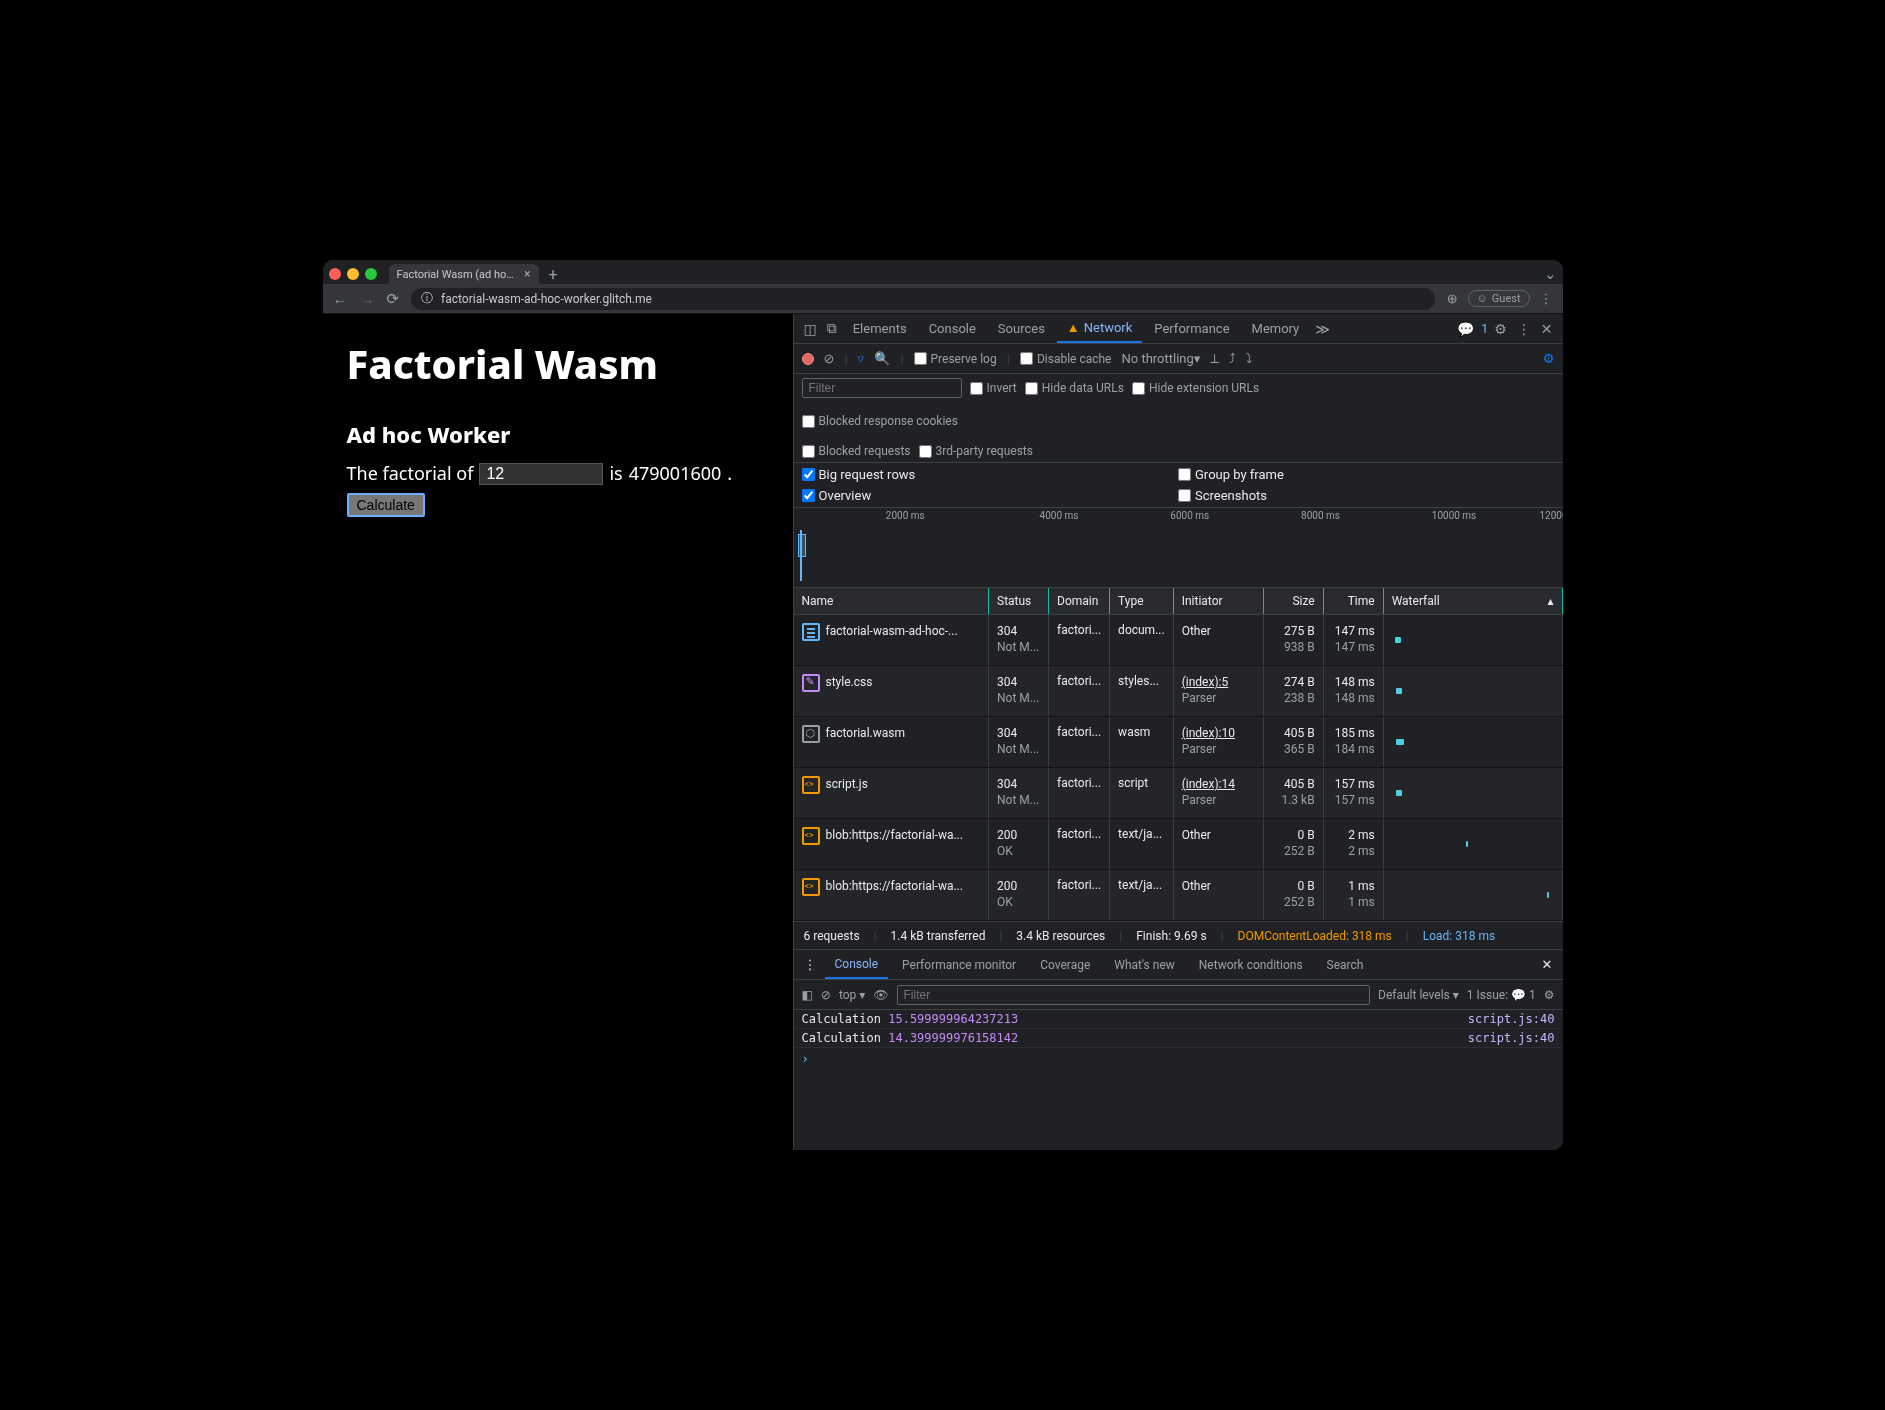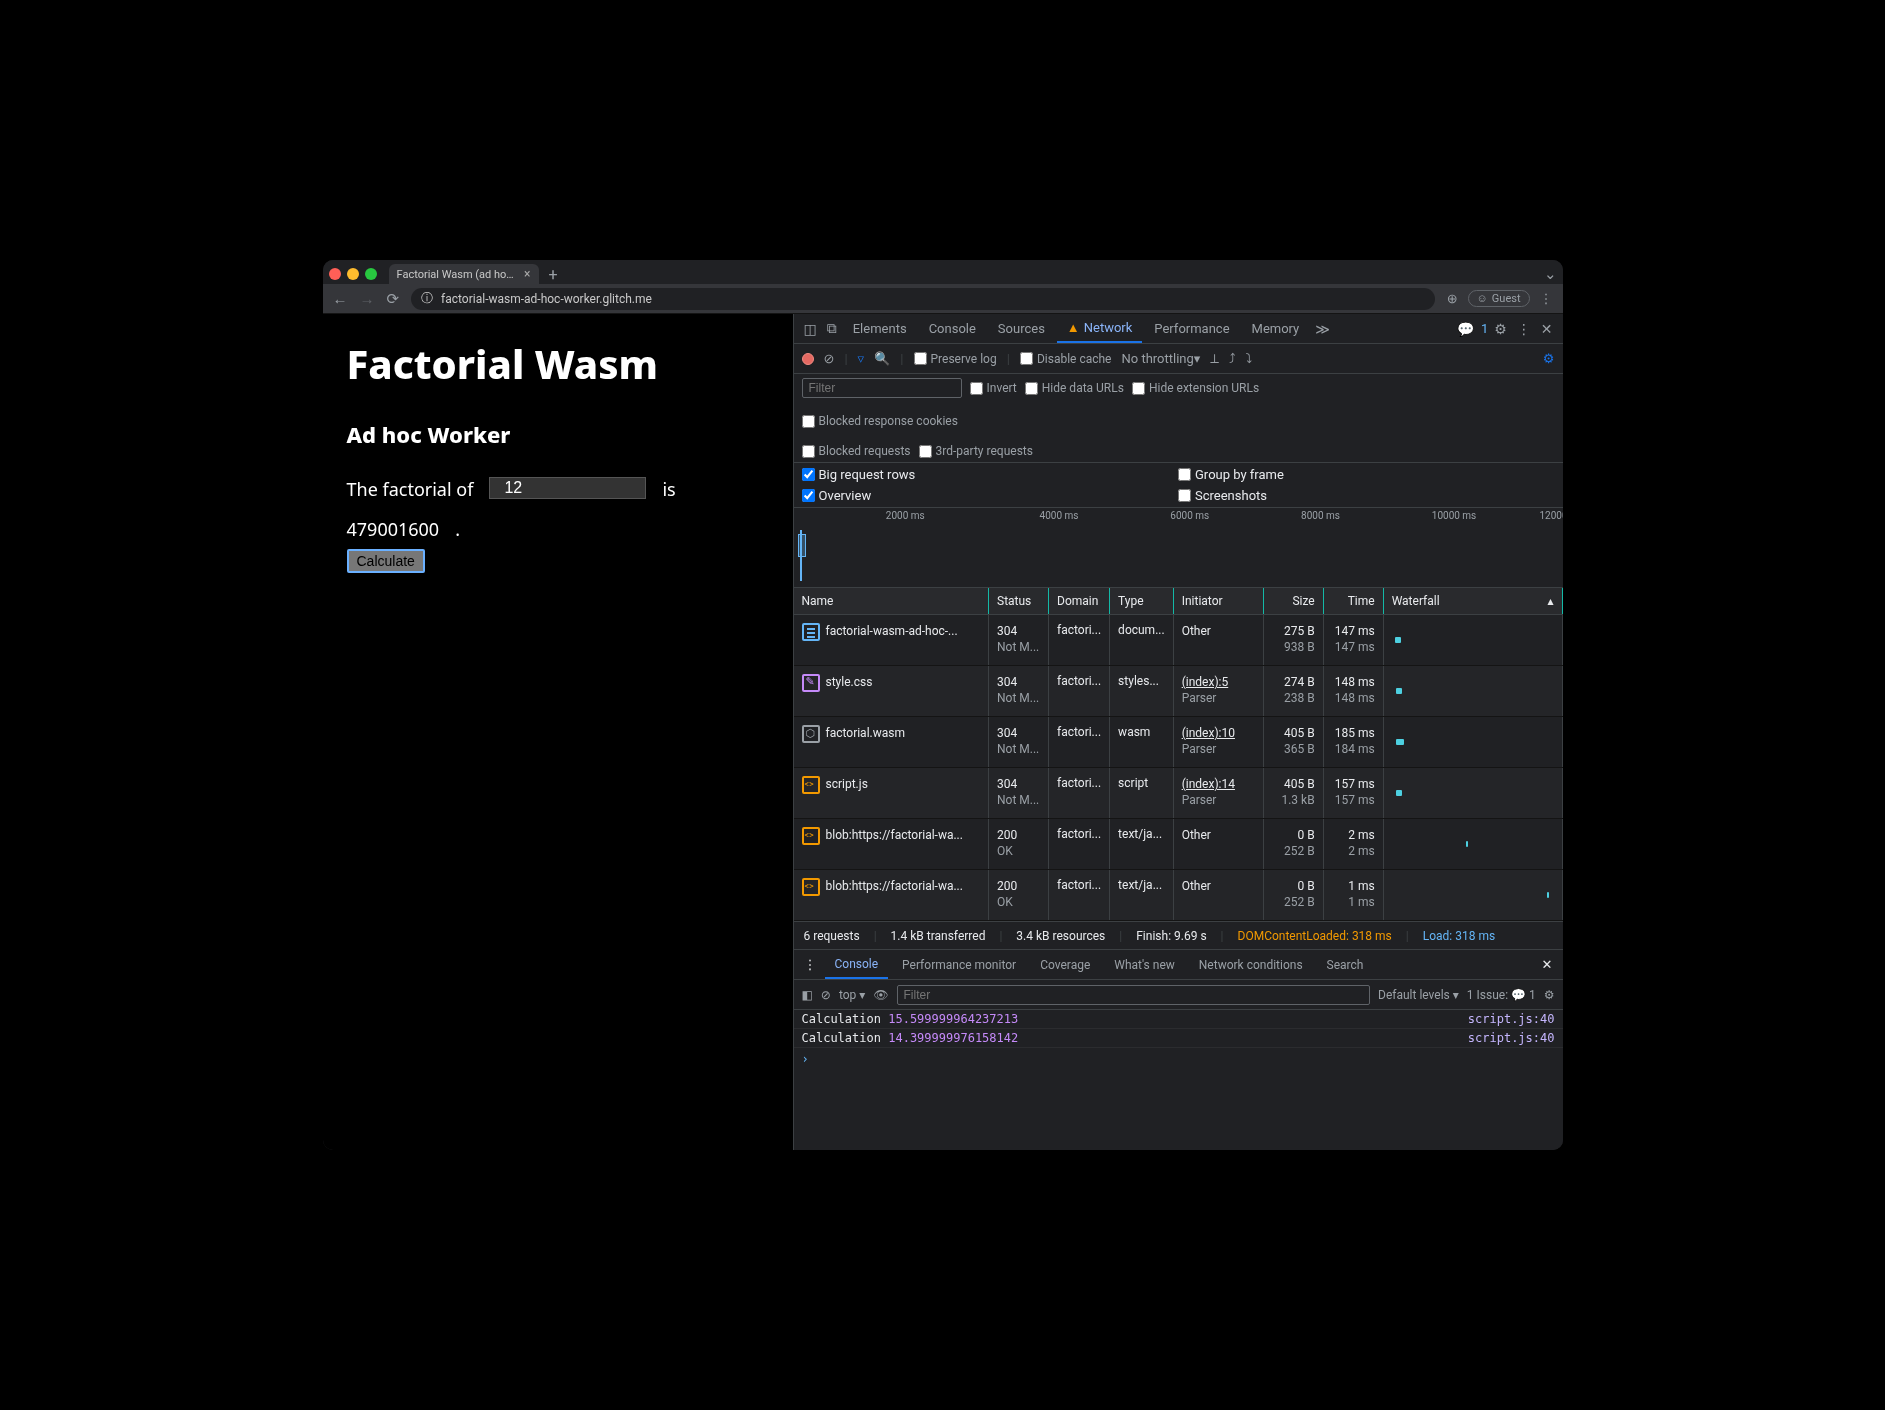--- a/index.html
+++ b/index.html
@@ -50,23 +50,23 @@
 }
 .tb-btn{color:#9aa0a6;font-size:15px}
 .urlbar{flex:1;background:#202124;border-radius:14px;height:22px;display:flex;align-items:center;padding:0 10px;font-size:12px;color:#c9c9c9;gap:8px}
 .tb-right{display:flex;align-items:center;gap:10px;color:#9aa0a6}
 .guest-pill{border:1px solid #5f6368;border-radius:12px;padding:1px 8px;font-size:11px;display:flex;gap:4px;align-items:center}
 
 .main { display:grid; grid-template-columns: 470px 1fr; }
 
 .page { background:#000; color:#fff; padding:22px 24px; font-family: system-ui, sans-serif;}
 .page h1{font-size:40px;font-weight:800;margin-bottom:28px}
-.page h2{font-size:22px;font-weight:800;margin-bottom:28px}
-.page .line{font-size:18px;display:flex;align-items:flex-start;gap:16px;flex-wrap:wrap}
-.page input{background:#333;border:1px solid #555;color:#fff;font-size:16px;padding:1px 14px;width:157px}
+.page h2{font-size:22px;font-weight:800;margin-bottom:12px}
+.page .line{font-size:18px;display:flex;align-items:flex-end;gap:6px;flex-wrap:wrap}
+.page input{background:#333;border:1px solid #555;color:#fff;font-size:16px;padding:1px 6px;width:124px}
 .page button{margin-top:8px;background:#777;border:2px solid #6ab0ff;color:#000;font-size:14px;padding:2px 8px;border-radius:2px}
 
 .devtools{display:grid;grid-template-rows:30px auto auto 1fr 28px 30px auto 1fr;background:#202124;border-left:1px solid #3c4043}
 
 .dt-tabs{display:flex;align-items:center;border-bottom:1px solid #3c4043;padding:0 6px;gap:2px}
 .dt-tab{padding:6px 10px;color:#9aa0a6;font-size:13px;display:flex;align-items:center;gap:4px}
 .dt-tab.active{color:#8ab4f8;border-bottom:2px solid #1a73e8}
 .dt-tab .warn{color:#f29900}
 .dt-tabs .sep{flex:1}
 .dt-tabs .icon{color:#9aa0a6;font-size:14px;padding:4px}

